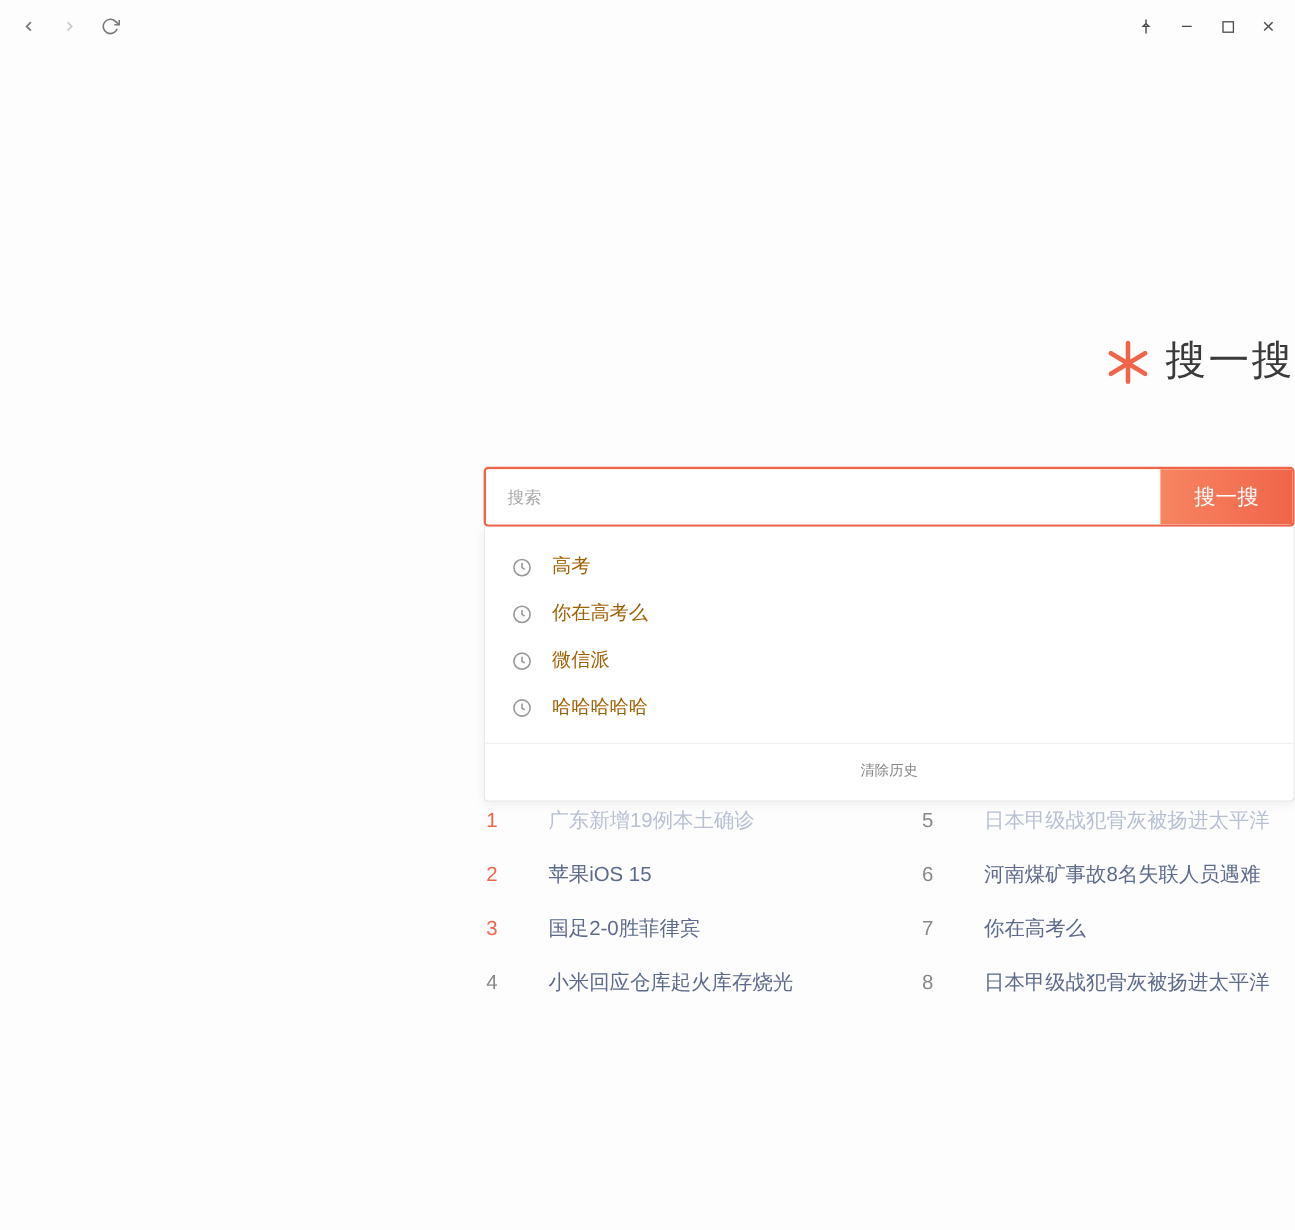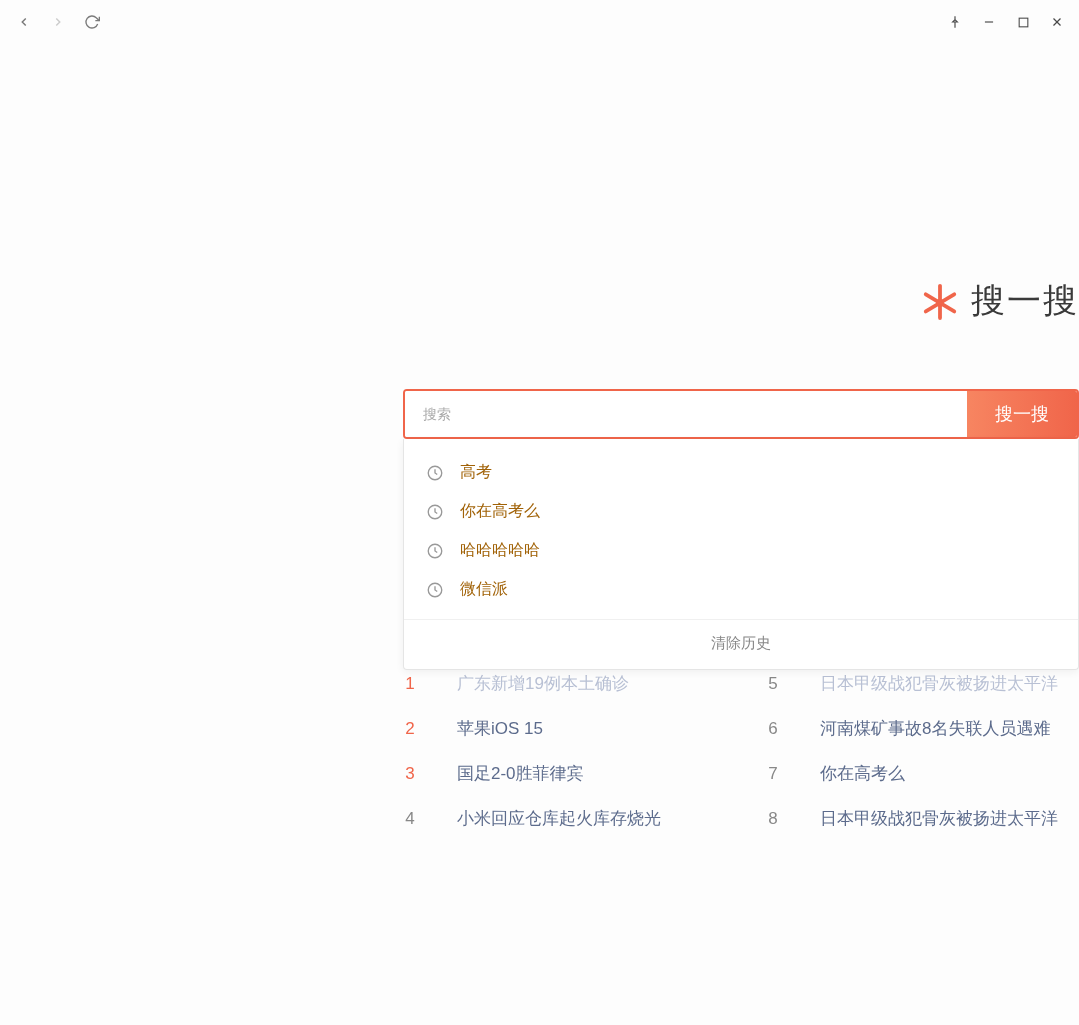--- a/index.html
+++ b/index.html
@@ -140,21 +140,21 @@
       height: 18px;
       flex-shrink: 0;
     }
     .history-text {
       font-size: 16px;
       color: #a16207;
     }
     .clear-history {
       text-align: center;
       padding: 14px 0 16px 0;
-      font-size: 15px;
+      font-size: 12px;
       color: #888888;
       cursor: pointer;
       border-top: 1px solid #f0f0f0;
     }
     .trending-section {
       width: 676px;
       margin-top: 222px;
       display: flex;
       gap: 50px;
     }
@@ -277,30 +277,30 @@
           </span>
           <span class="history-text">你在高考么</span>
         </div>
         <div class="history-item">
           <span class="clock-icon">
             <svg width="18" height="18" viewBox="0 0 24 24" fill="none" stroke="#999999" stroke-width="1.8">
                 <circle cx="12" cy="12" r="9"></circle>
                 <polyline points="12 7 12 12 15 14"></polyline>
               </svg>
           </span>
-          <span class="history-text">哈哈哈哈哈</span>
+          <span class="history-text">微信派</span>
         </div>
         <div class="history-item">
           <span class="clock-icon">
             <svg width="18" height="18" viewBox="0 0 24 24" fill="none" stroke="#999999" stroke-width="1.8">
                 <circle cx="12" cy="12" r="9"></circle>
                 <polyline points="12 7 12 12 15 14"></polyline>
               </svg>
           </span>
-          <span class="history-text">微信派</span>
+          <span class="history-text">哈哈哈哈哈</span>
         </div>
       </div>
       <div class="clear-history">清除历史</div>
     </div>
   </div>
 
   <div class="trending-section">
     <div class="trending-column">
       <div class="trending-item">
         <span class="trending-rank top">1</span>

